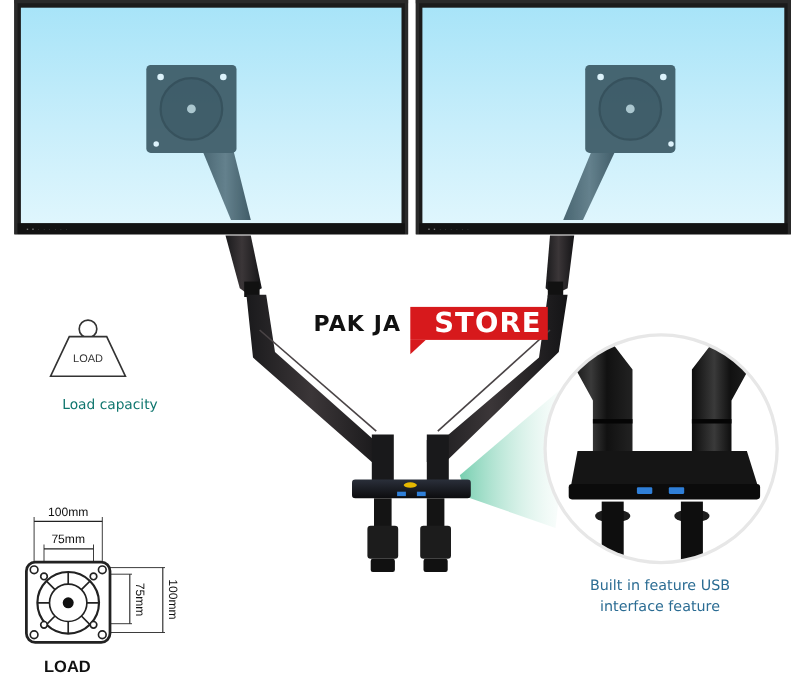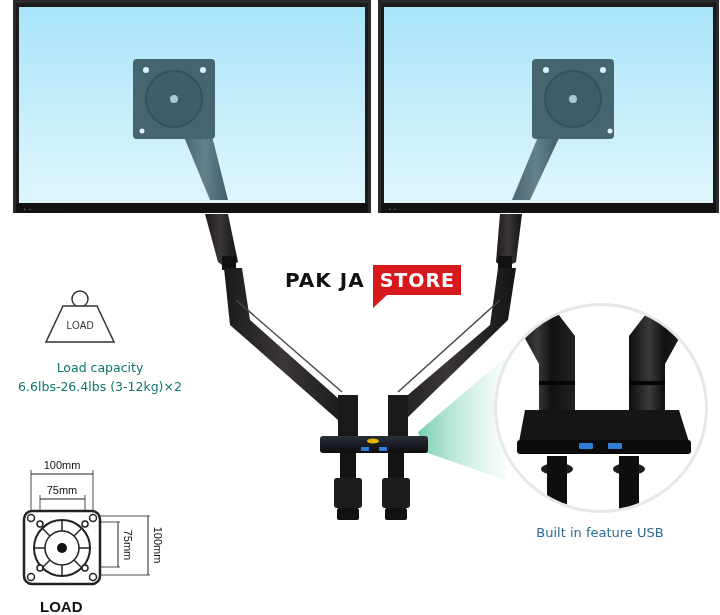--- a/index.html
+++ b/index.html
@@ -22,29 +22,29 @@
   .monitor .bezel-bottom .leds {
     position: absolute; left: 8px; top: 3px; font-size: 5px; color: #777; letter-spacing: 1px;
   }
   .mon-left { left: 13px; width: 358px; }
   .mon-right { left: 378px; width: 341px; }
 
   
   svg.art { position: absolute; left: 0; top: 0; }
 
   
-  .logo { position: absolute; left: 285px; top: 258px; height: 44px; display: flex; align-items: center; }
+  .logo { position: absolute; left: 285px; top: 272px; height: 44px; display: flex; align-items: center; }
   .logo .pak {
     font-family: "DejaVu Sans", sans-serif; font-weight: bold; font-size: 20px;
     color: #111; letter-spacing: 1px; margin-right: 8px;
   }
   .logo .store {
     position: relative; background: #d7191c; color: #fff;
-    font-family: "DejaVu Sans", sans-serif; font-weight: bold; font-size: 19px;
-    padding: 2px 6px 2px 7px; letter-spacing: 1px; height: 30px; line-height: 26px;
+    font-family: "DejaVu Sans", sans-serif; font-weight: bold; font-size: 25px;
+    padding: 2px 6px 2px 22px; letter-spacing: 1px; height: 30px; line-height: 26px;
   }
   .logo .store::after {
     content: ""; position: absolute; left: 0; bottom: -13px;
     border-left: 14px solid #d7191c; border-bottom: 13px solid transparent;
   }
 
   
   .load-text {
     position: absolute; left: 0; top: 358px; width: 200px; text-align: center;
     font-family: "DejaVu Sans", sans-serif; font-size: 12.5px; color: #0f766e; line-height: 19px;
@@ -208,21 +208,20 @@
   <text class="dim-text" transform="translate(154,545) rotate(90)" text-anchor="middle">100mm</text>
 </svg>
 
 <div class="logo">
   <span class="pak">PAK JA</span>
   <span class="store">STORE</span>
 </div>
 
 <div class="load-text">
   <span class="load-title">Load capacity</span>
-  <span>6.6lbs-26.4lbs (3-12kg)×2</span>
 </div>
 
 <div class="vesa-label">LOAD</div>
 
 <div class="detail-circle">
   <svg width="214" height="210" viewBox="0 0 214 210">
     <defs>
       <linearGradient id="poleG" x1="0" y1="0" x2="1" y2="0">
         <stop offset="0" stop-color="#0d0d0d"></stop>
         <stop offset="0.35" stop-color="#3a3a3a"></stop>
@@ -244,13 +243,14 @@
 
     <ellipse cx="60" cy="163" rx="16" ry="6" fill="#1d1d1d"></ellipse>
     <ellipse cx="132" cy="163" rx="16" ry="6" fill="#1d1d1d"></ellipse>
     <rect x="50" y="150" width="20" height="60" fill="#0e0e0e"></rect>
     <rect x="122" y="150" width="20" height="60" fill="#0e0e0e"></rect>
   </svg>
 </div>
 
 <div class="usb-caption">
   <div>Built in feature USB</div>
+  <div>interface feature</div>
 </div>
 
 </body></html>

